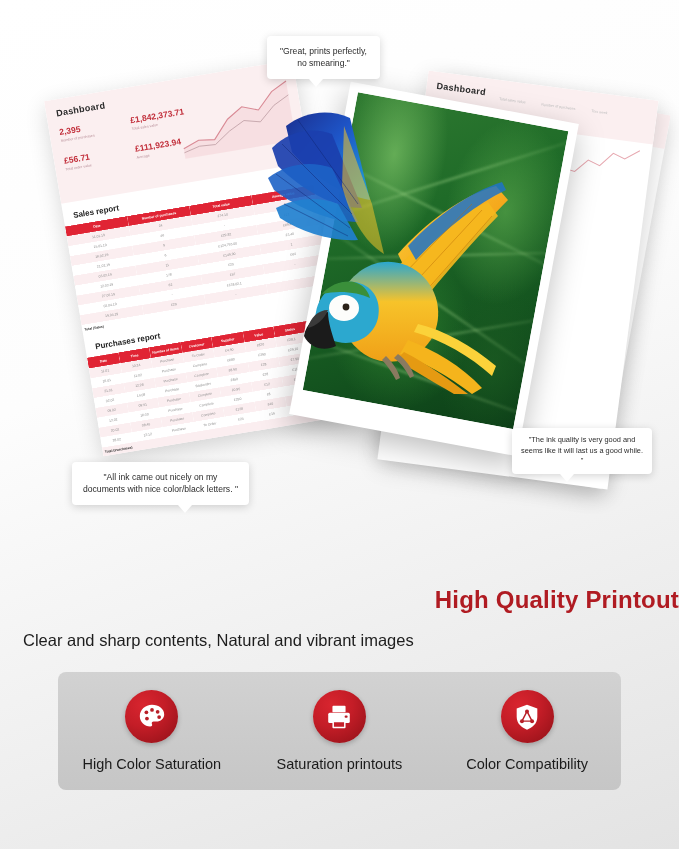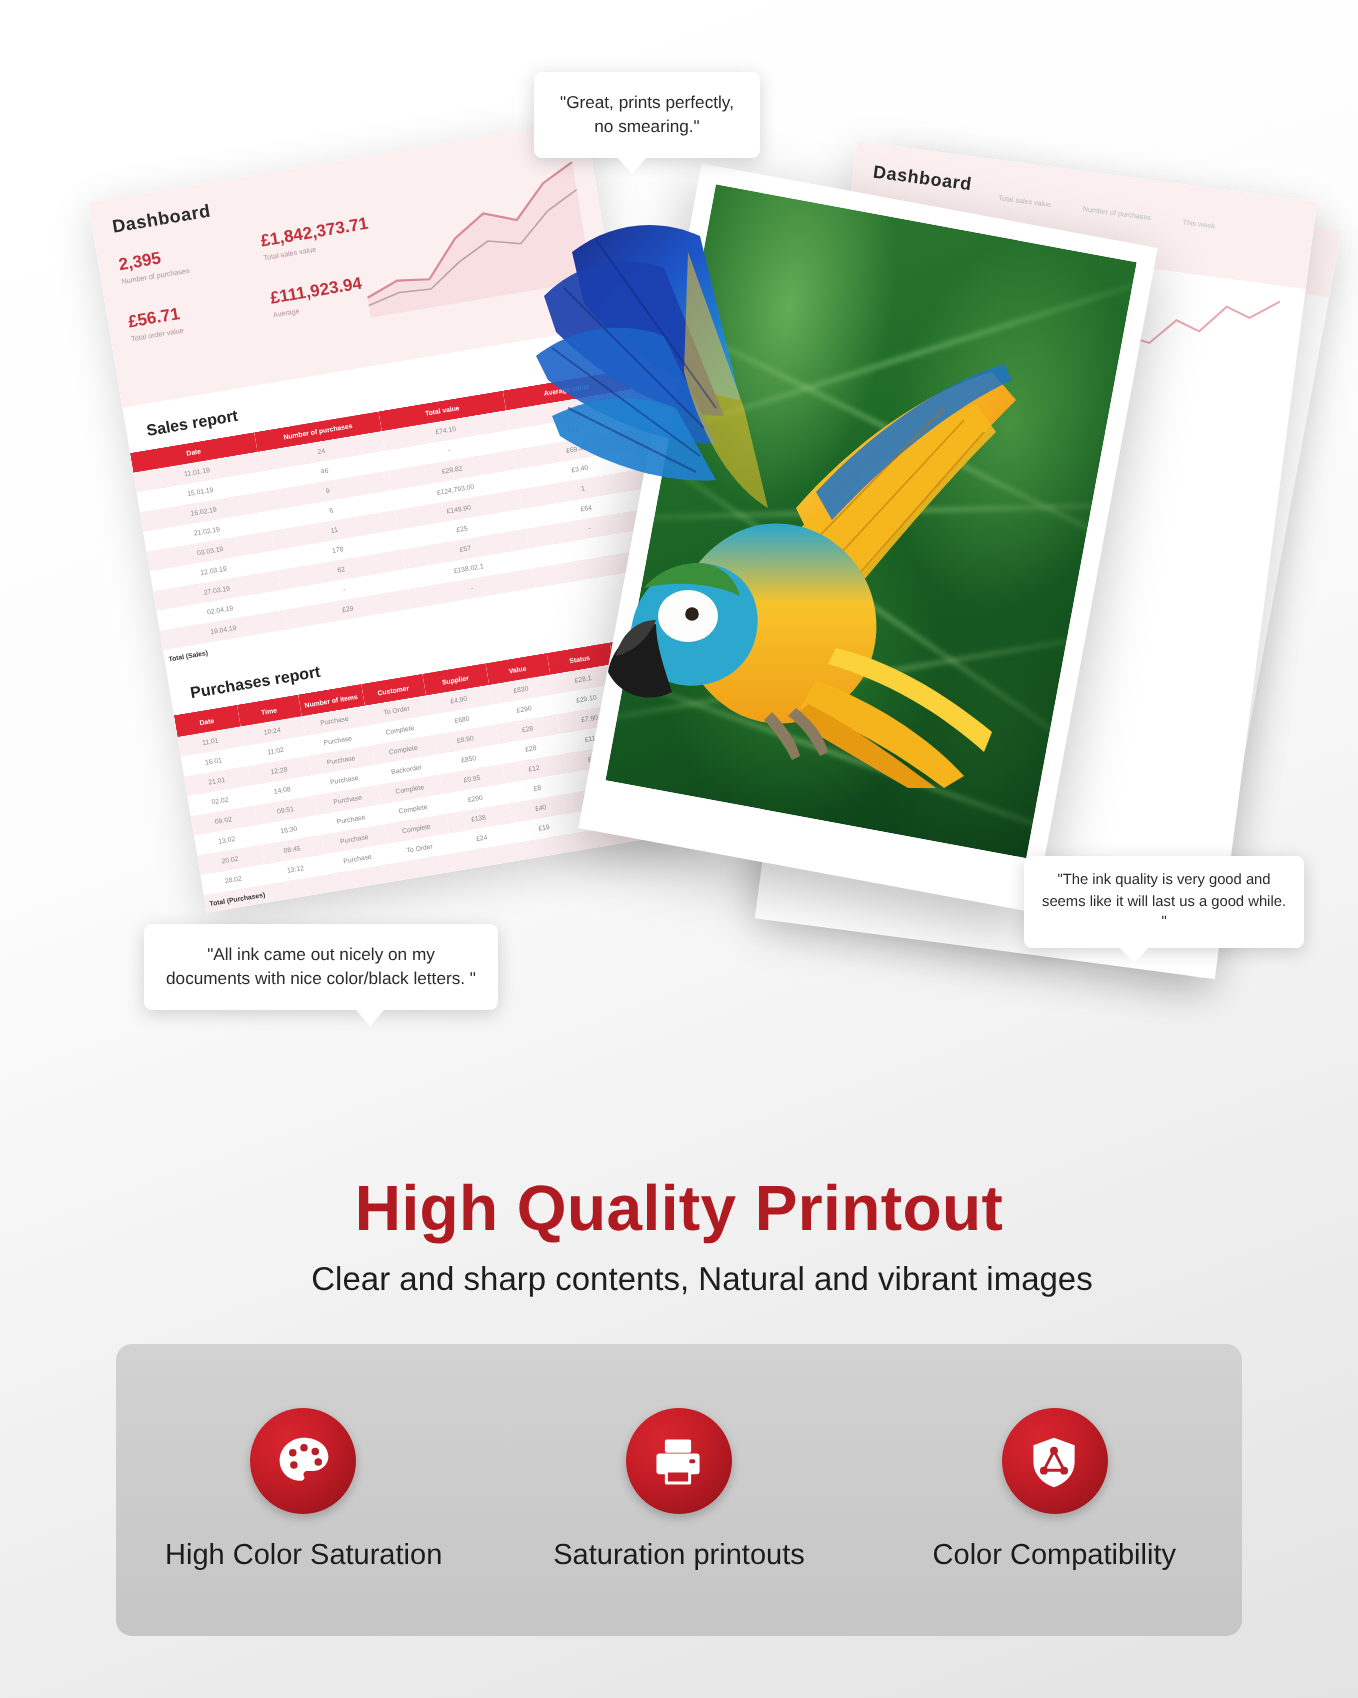--- a/index.html
+++ b/index.html
@@ -106,31 +106,31 @@
   }
   #callout-top { left:267px; top:36px; width:113px; }
   #callout-top:after { left:42px; }
   #callout-left { left:72px; top:462px; width:177px; }
   #callout-left:after { left:106px; }
   #callout-right { left:512px; top:428px; width:140px; font-size:7.4px; padding:7px 8px; }
   #callout-right:after { left:48px; }
 
   
   #headline {
-    position:absolute; left:0; right:0; top:586px; text-align:center;
-    font-size:32px; font-weight:700; color:#b01b22; letter-spacing:.2px;
+    position:absolute; left:0; right:0; top:586px; text-align:right;
+    font-size:24px; font-weight:700; color:#b01b22; letter-spacing:.2px;
   }
   #subhead {
-    position:absolute; left:0; right:0; top:631px; text-align:center;
+    position:absolute; left:0; right:0; top:631px; text-align:left;
     font-size:16.5px; font-weight:400; color:#1d1d1d;margin-left:23px;
   }
 
   
   #feature-bar {
-    position:absolute; left:58px; top:672px; width:563px; height:146px;
+    position:absolute; left:58px; top:672px; width:563px; height:118px;
     background:linear-gradient(180deg,#d2d2d2 0%,#cbcbcb 55%,#c6c6c6 100%);
     border-radius:8px;
     display:flex; align-items:center; justify-content:space-around;
   }
   .feature { display:flex; flex-direction:column; align-items:center; width:33%; }
   .fcircle {
     width:53px; height:53px; border-radius:50%;
     background:radial-gradient(circle at 34% 28%,#d8252f 0%,#c41d27 42%,#8e1017 100%);
     box-shadow:0 2px 5px rgba(0,0,0,.22);
     display:flex; align-items:center; justify-content:center;

